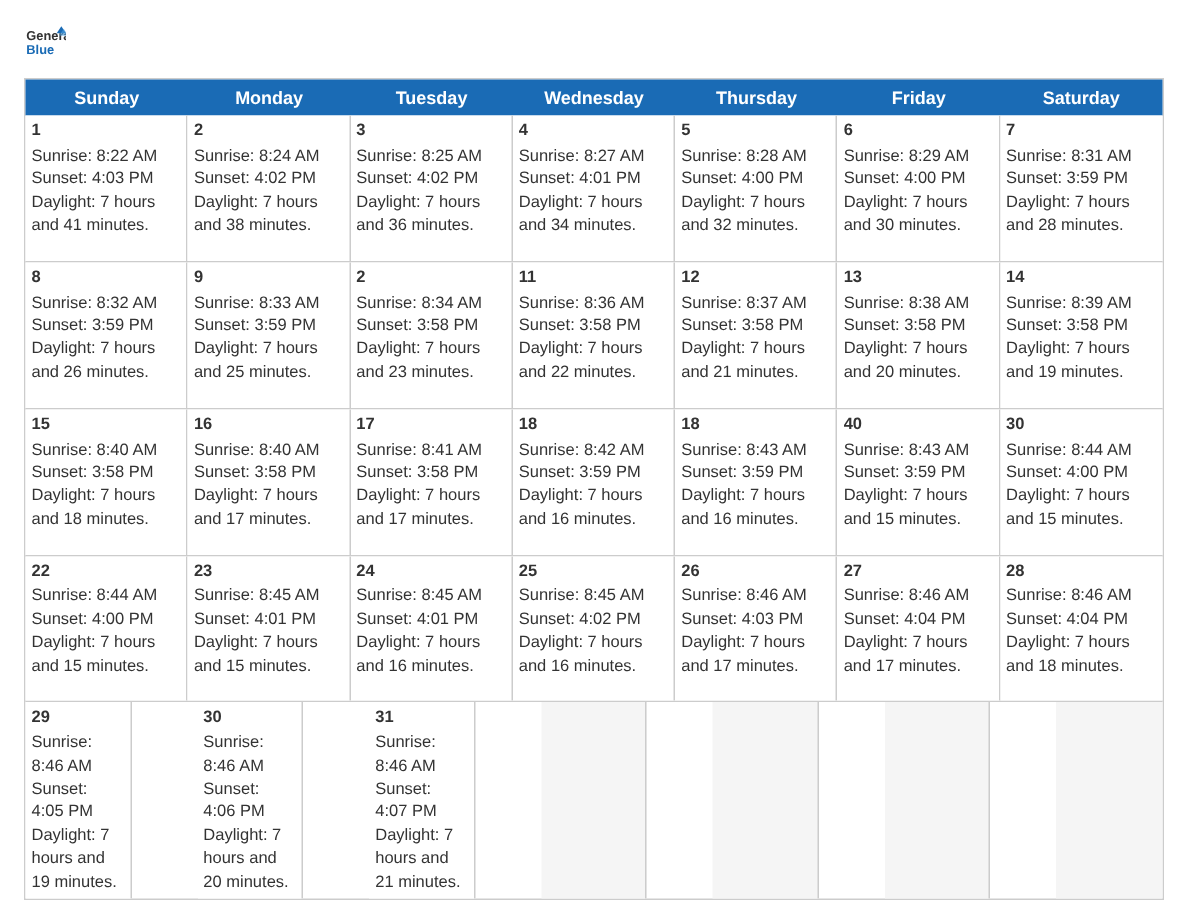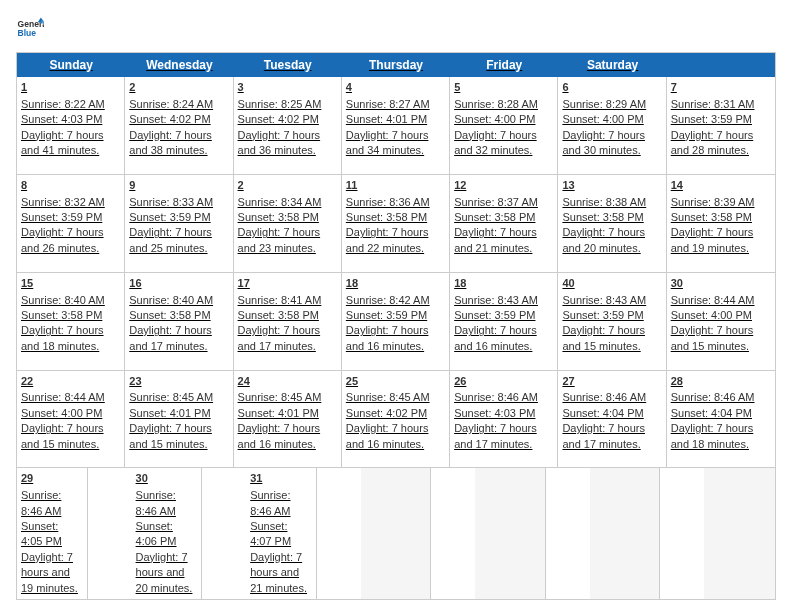--- a/index.html
+++ b/index.html
@@ -42,21 +42,20 @@
     }
     .subtitle {
       font-size: 15px;
       color: #555;
     }
     .calendar {
       flex: 1;
       display: flex;
       flex-direction: column;
       border: 1px solid #ccc;
-      text-decoration: underline;
     }
     .cal-header {
       display: grid;
       grid-template-columns: repeat(7, 1fr);
       background: #1a6bb5;
     }
     .cal-header-cell {
       color: #fff;
       font-size: 12px;
       font-weight: bold;
@@ -120,22 +119,23 @@
     </div>
     <div class="title-block">
       <div class="main-title"></div>
       <div class="subtitle"></div>
     </div>
   </div>
 
   <div class="calendar">
     <div class="cal-header">
     <div class="cal-header-cell">Sunday</div>
+        <div class="cal-header-cell">Monday</div>
+        <div class="cal-header-cell">Tuesday</div>
         <div class="cal-header-cell">Wednesday</div>
-        <div class="cal-header-cell">Tuesday</div>
         <div class="cal-header-cell">Thursday</div>
         <div class="cal-header-cell">Friday</div>
         <div class="cal-header-cell">Saturday</div>
       </div>
     <div class="cal-body">
     <div class="cal-row">
           <div class="cal-cell">
             <span class="day-num">1</span>
             <div class="cell-info">Sunrise: 8:22 AM<br>Sunset: 4:03 PM<br>Daylight: 7 hours and 41 minutes.</div>
           </div>

